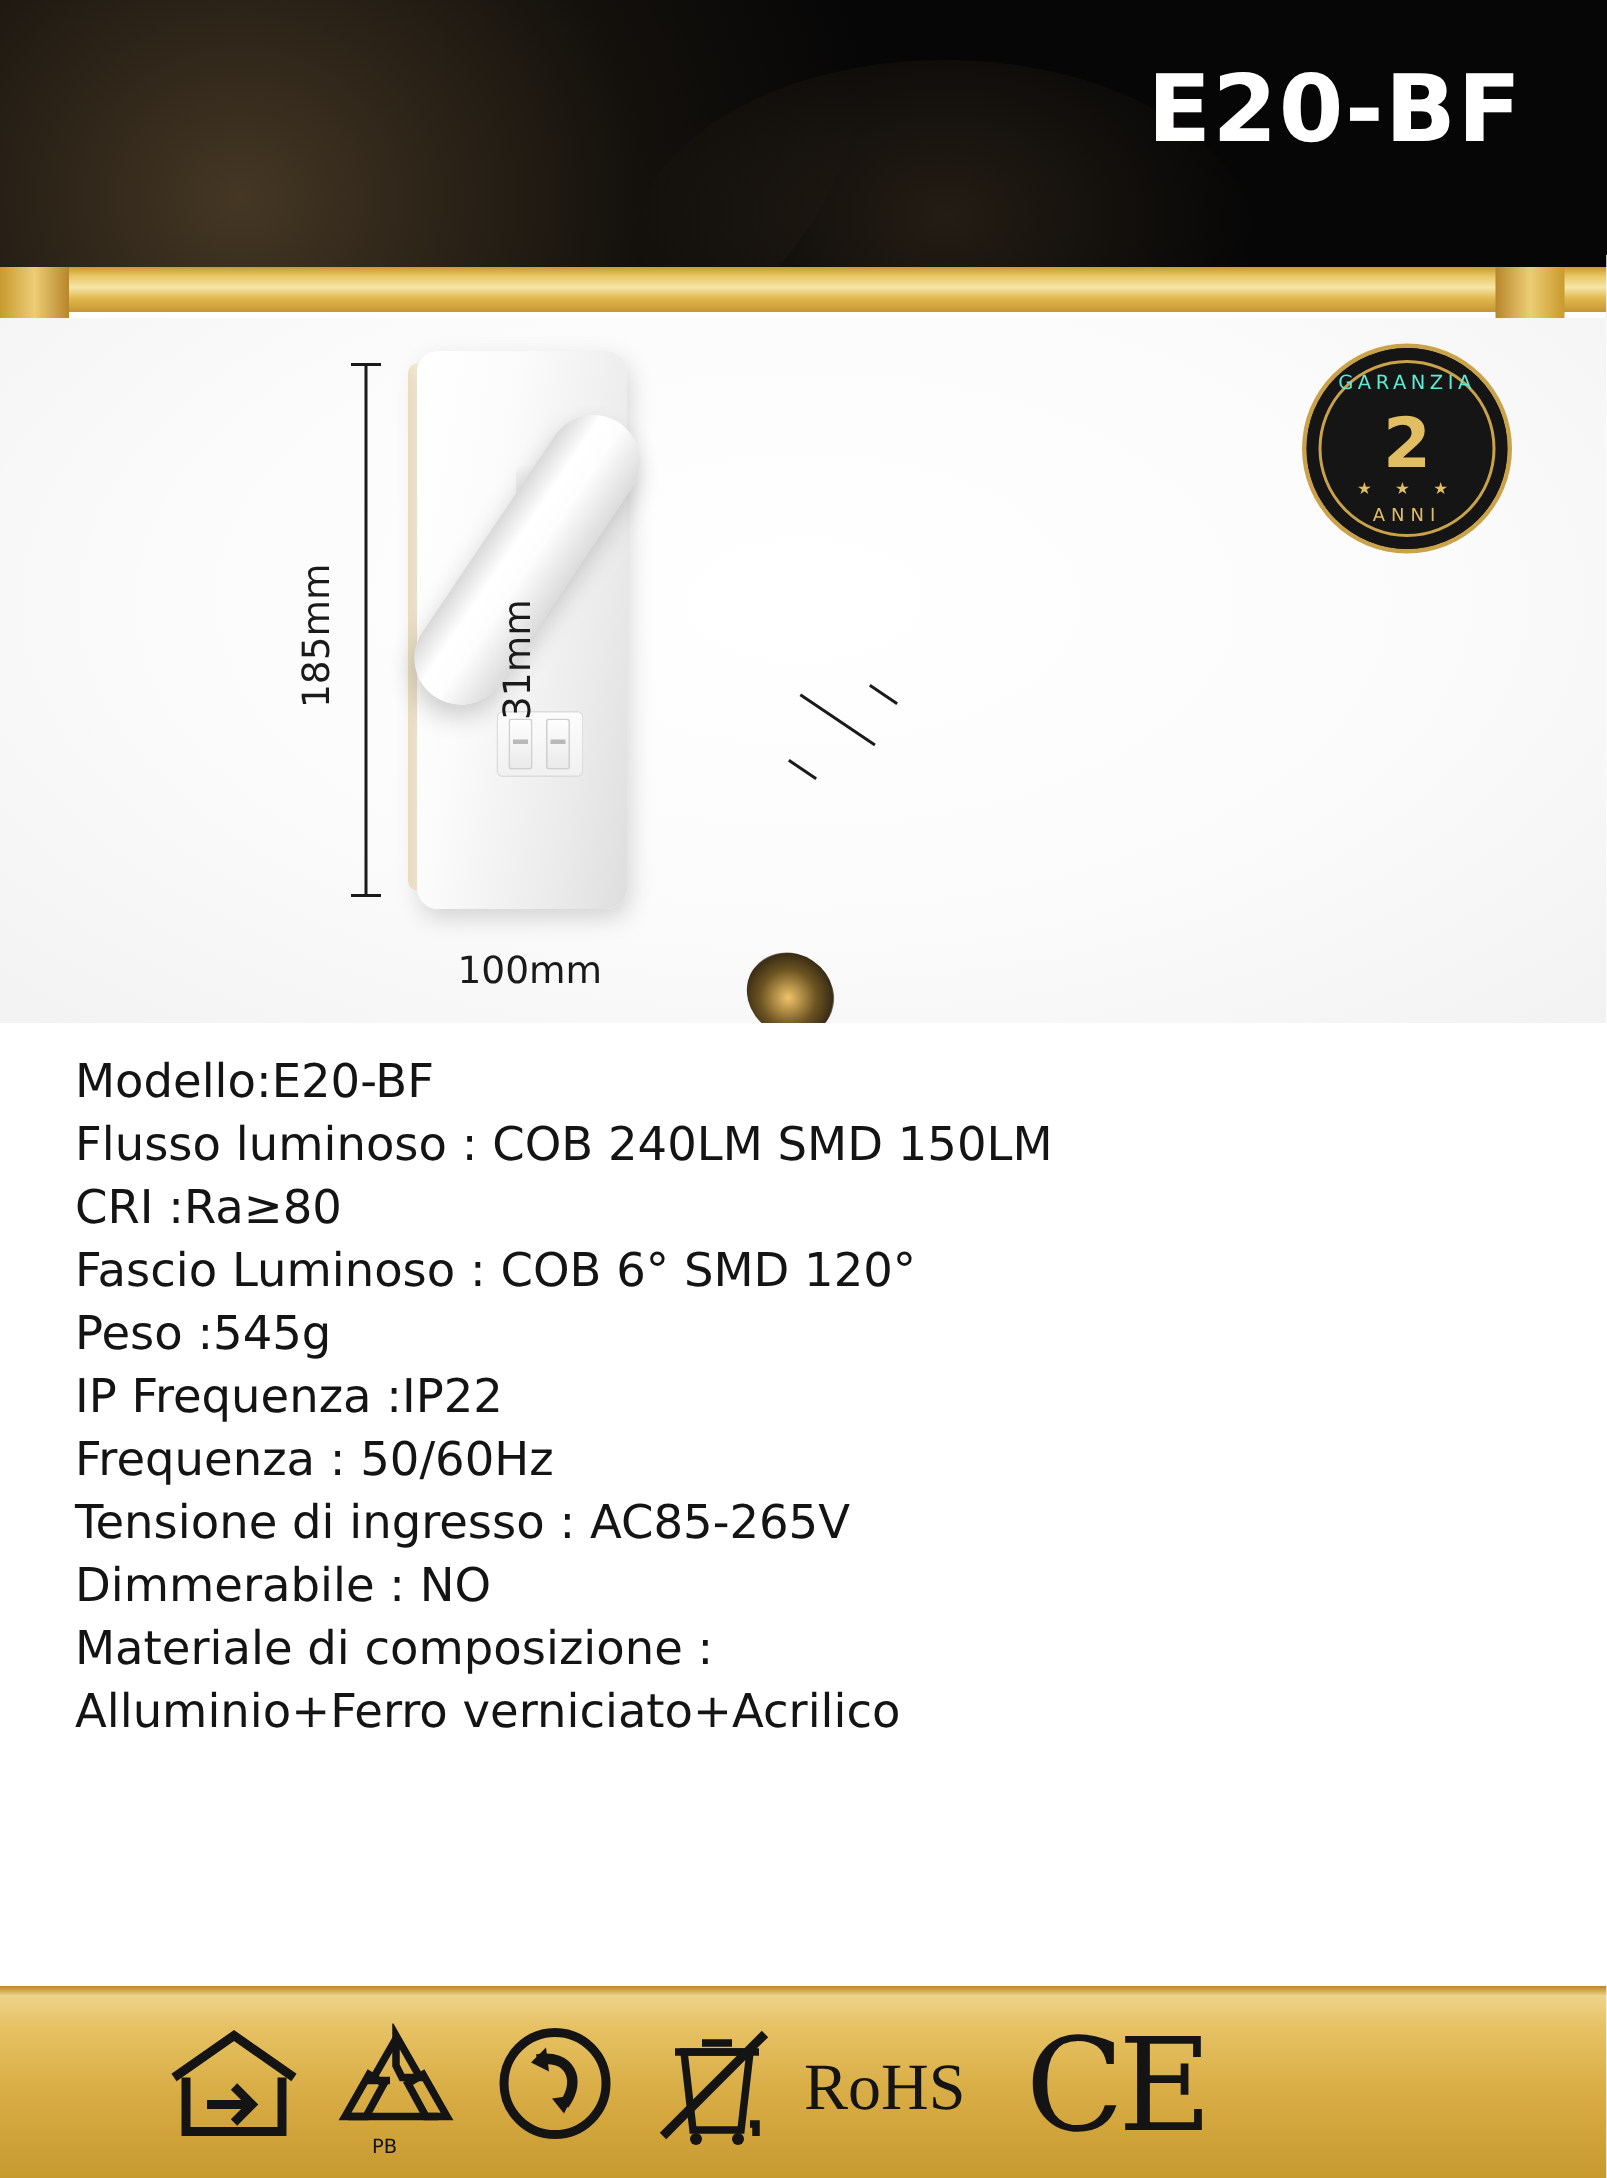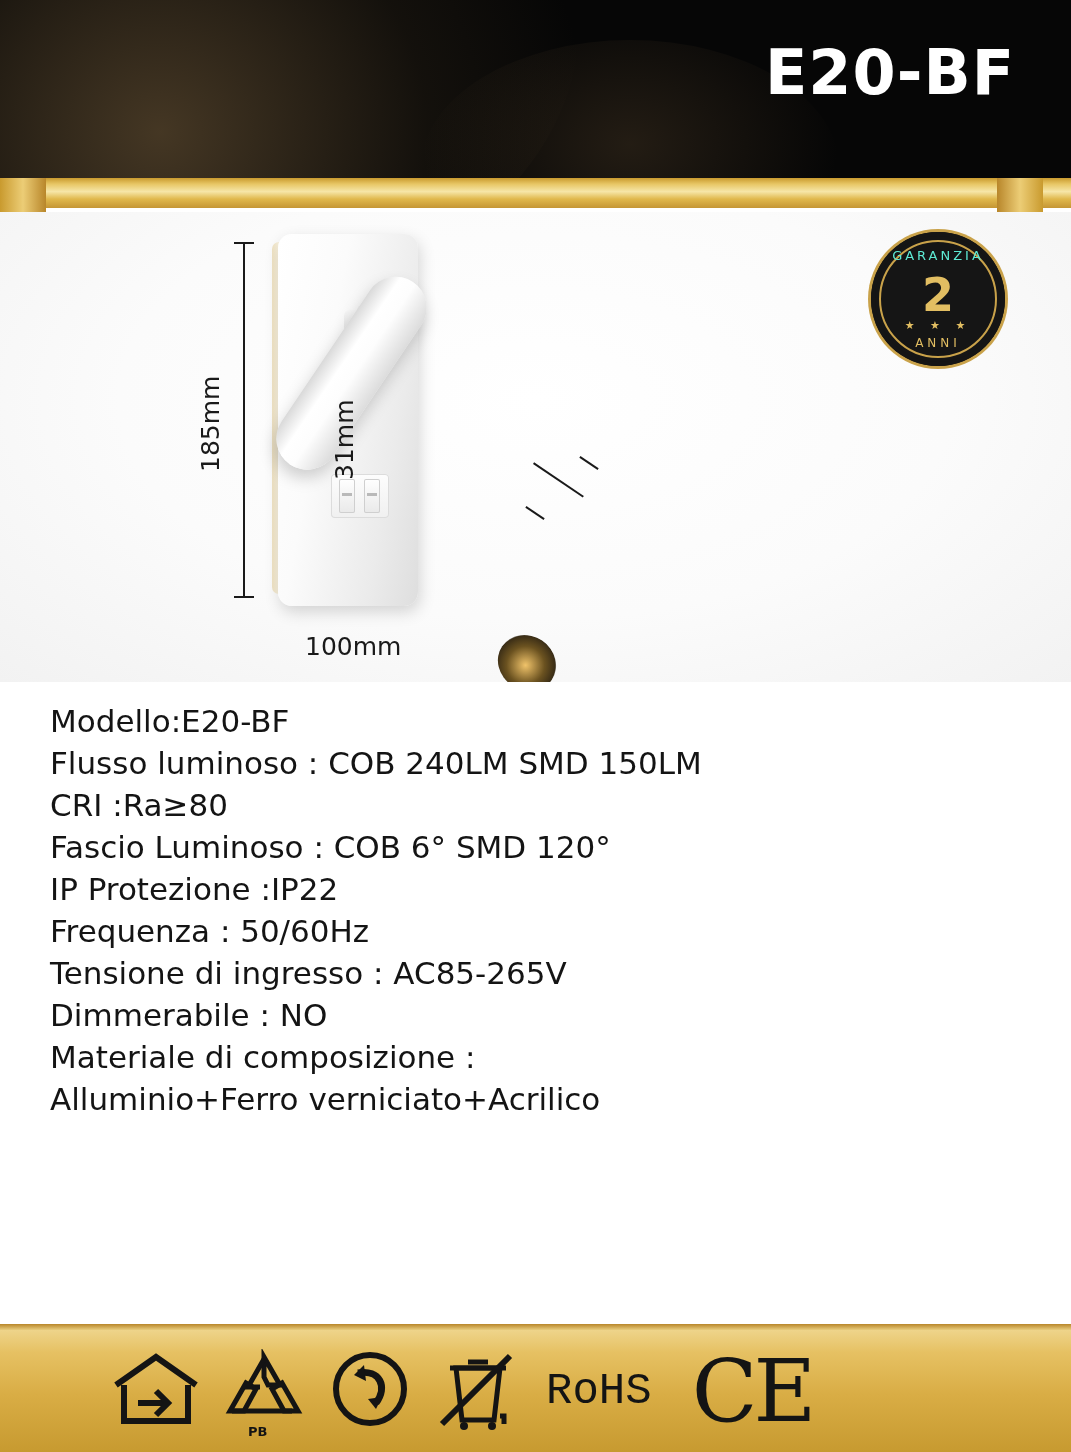--- a/index.html
+++ b/index.html
@@ -289,26 +289,26 @@
   }
   .icons-row {
     position: absolute;
     left: 0; bottom: 0;
     width: 1071px; height: 122px;
     display: flex;
     align-items: center;
     gap: 14px;
     padding: 0 96px 0 108px;
   }
-  .icon-box { position: relative; font-weight: bold; }
+  .icon-box { position: relative; }
   .rohs-text {
     font-size: 44px;
     color: #141414;
-    font-family: Liberation Mono, monospace;
-    margin-left: 10px;
+    font-family: Liberation Serif, serif;
+    margin-left: 0;
     letter-spacing: 0px;
     text-align: right;
   }
   .ce-text {
     font-size: 86px;
     color: #141414;
     font-family: "DejaVu Serif", serif;
     margin-left: 26px;
     line-height: 86px;
     letter-spacing: -4px;
@@ -365,21 +365,22 @@
       <div class="badge-stars">★ ★ ★</div>
       <div class="badge-bottom">ANNI</div>
     </div>
   </div>
 
   <div class="specs">
     <div class="spec-line">Modello:E20-BF</div>
     <div class="spec-line">Flusso luminoso : COB 240LM  SMD 150LM</div>
     <div class="spec-line">CRI :Ra≥80</div>
     <div class="spec-line">Fascio Luminoso  : COB 6° SMD 120°</div>
-    <div class="spec-line">IP Protezione :IP22</div>
+    <div class="spec-line">Peso :545g</div>
+    <div class="spec-line">IP Frequenza :IP22</div>
     <div class="spec-line">Frequenza  : 50/60Hz</div>
     <div class="spec-line">Tensione di ingresso  : AC85-265V</div>
     <div class="spec-line">Dimmerabile  : NO</div>
     <div class="spec-line">Materiale di composizione :</div>
     <div class="spec-line">Alluminio+Ferro verniciato+Acrilico</div>
   </div>
 
   <div class="gold-bar-bottom"></div>
   <div class="icons-row">
 

